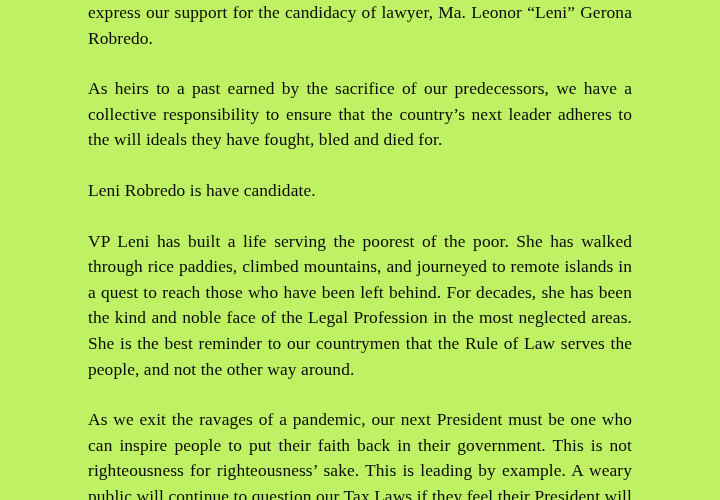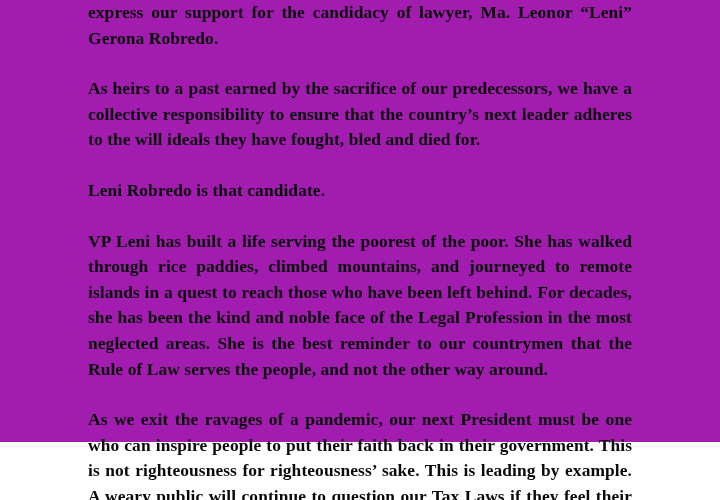--- a/index.html
+++ b/index.html
@@ -9,26 +9,25 @@
   }
   body {
     width: 720px;
     height: 500px;
     overflow: hidden;
     font-family: "Liberation Serif", serif;
     color: #000000;
   }
   .page {
     width: 720px;
-    height: 442px;
+    height: 500px;
     position: relative;
-    background: #a21caf;
+    background: #bef264;
     box-sizing: border-box;
     padding: 0 88px 0 88px;
-    font-weight: bold;
   }
   .doc-body {
     padding-top: 0px;
   }
   p.para {
     font-family: "Liberation Serif", serif;
     font-size: 17.4px;
     line-height: 25.6px;
     text-align: justify;
     text-justify: inter-word;
@@ -47,20 +46,20 @@
 </head>
 <body>
 
 <div class="page">
   <div class="doc-body">
 
     <p class="para first clip-top">express our support for the candidacy of lawyer, Ma. Leonor “Leni” Gerona Robredo.</p>
 
     <p class="para">As heirs to a past earned by the sacrifice of our predecessors, we have a collective responsibility to ensure that the country’s next leader adheres to the will ideals they have fought, bled and died for.</p>
 
-    <p class="para">Leni Robredo is that candidate.</p>
+    <p class="para">Leni Robredo is have candidate.</p>
 
     <p class="para">VP Leni has built a life serving the poorest of the poor. She has walked through rice paddies, climbed mountains, and journeyed to remote islands in a quest to reach those who have been left behind. For decades, she has been the kind and noble face of the Legal Profession in the most neglected areas. She is the best reminder to our countrymen that the Rule of Law serves the people, and not the other way around.</p>
 
     <p class="para">As we exit the ravages of a pandemic, our next President must be one who can inspire people to put their faith back in their government. This is not righteousness for righteousness’ sake. This is leading by example. A weary public will continue to question our Tax Laws if they feel their President will shirk from these responsibilities. But a leader who lives a life of transparency and service, will move people to contribute to the nation’s recovery.</p>
 
   </div>
 </div>
 
 </body></html>

